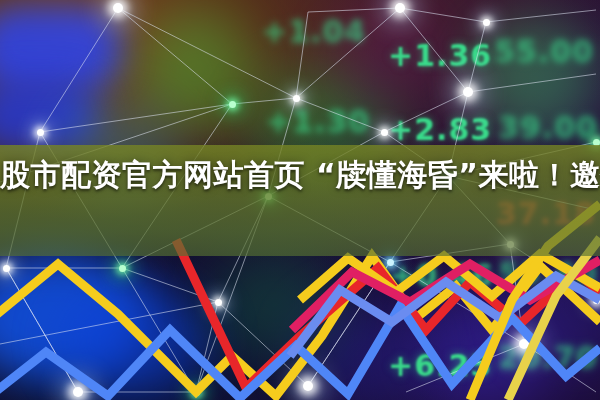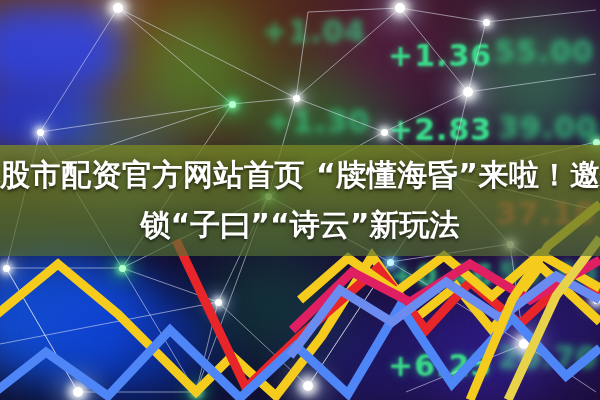--- a/index.html
+++ b/index.html
@@ -249,16 +249,15 @@
       <polyline points="290,356 340,290 392,322 446,282 500,318 556,276 600,300" stroke="#6a8cf0"></polyline>
       <polyline points="470,400 512,300 548,246 600,204" stroke="#f5cc1d"></polyline>
       <polyline points="508,400 556,296 600,238" stroke="#e8d24a"></polyline>
     </g>
   </svg>
 
   <div class="band"></div>
 
   <div class="headline">
     <span class="line line1">股市配资官方网站首页 “牍懂海昏”来啦！邀你解</span>
-    <span class="line line2">锁“子曰”“诗云”新玩法</span>
   </div>
 
 </div>
 
 </body></html>

